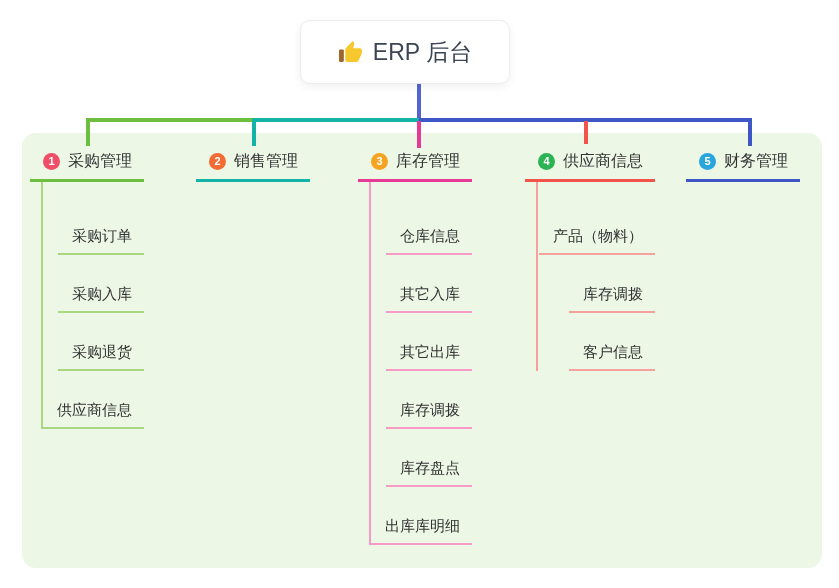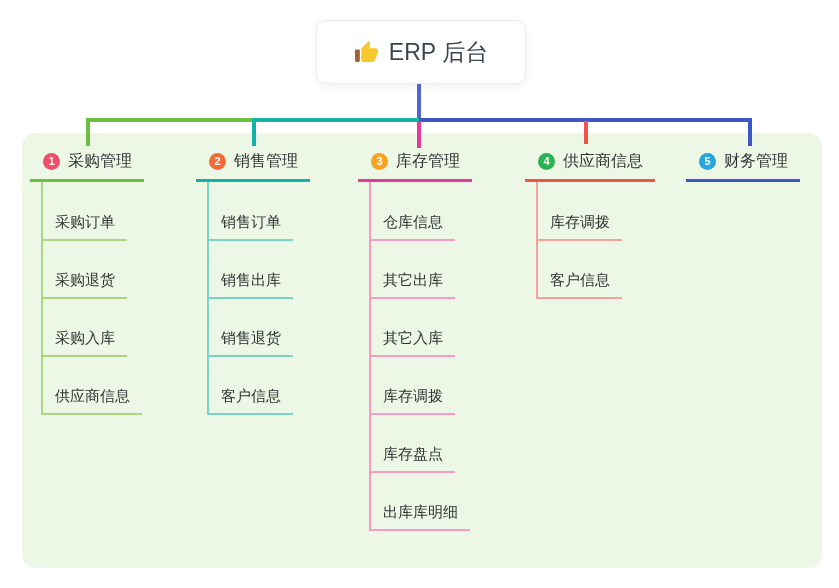--- a/index.html
+++ b/index.html
@@ -5,21 +5,21 @@
   html,body{margin:0;padding:0;background:#fff;}
   .stage{
     position:relative;width:839px;height:588px;background:#fff;overflow:hidden;
     font-family:"Liberation Sans","DejaVu Sans",sans-serif;
   }
   .panel{
     position:absolute;left:22px;top:133px;width:800px;height:435px;
     background:#ecf7e6;border-radius:14px;
   }
   .root-card{
-    position:absolute;left:316px;top:20px;width:208px;height:62px;
+    position:absolute;left:300px;top:20px;width:208px;height:62px;
     background:#fff;border:1px solid #ededed;border-radius:10px;
     box-shadow:0 3px 10px rgba(0,0,0,0.06);
     display:flex;align-items:center;justify-content:center;gap:10px;
     font-size:23px;font-weight:500;color:#3c4454;z-index:3;
   }
   .thumb{display:flex;align-items:center;}
   .seg{position:absolute;z-index:1;}
   .seg.h{height:4px;}
   .seg.v{width:4px;}
   .branch{position:absolute;top:151px;z-index:2;}
@@ -29,21 +29,21 @@
     border-bottom:3px solid var(--line);
     font-size:16px;color:#333;white-space:nowrap;
   }
   .badge{
     width:17px;height:17px;border-radius:50%;background:var(--badge);
     color:#fff;font-size:11px;font-weight:bold;line-height:1;
     display:flex;align-items:center;justify-content:center;flex:0 0 17px;
   }
   .items{
     position:relative;margin-left:11px;display:flex;flex-direction:column;
-    align-items:flex-start;gap:30px;padding-top:31px;
+    align-items:flex-end;gap:30px;padding-top:45px;
   }
   .items::before{
     content:"";position:absolute;left:0;top:0;bottom:0;width:2px;
     background:var(--light);
   }
   .item{
     font-size:15px;color:#333;white-space:nowrap;width:max-content;
     padding:0 12px 7px 14px;border-bottom:2px solid var(--light);
   }
 </style>
@@ -76,60 +76,55 @@
     <span>ERP 后台</span>
   </div>
 
   <div class="branch" style="left: 30px; --line: #6cbf3f; --light: #a9d780; --badge: #ee4e68;">
     <div class="branch-title">
       <span class="badge">1</span>
       <span>采购管理</span>
     </div>
     <div class="items">
       <div class="item">采购订单</div>
+      <div class="item">采购入库</div>
       <div class="item">采购退货</div>
-      <div class="item">采购入库</div>
       <div class="item">供应商信息</div>
     </div>
   </div>
 
   <div class="branch" style="left: 196px; --line: #13b3a8; --light: #7bd2c7; --badge: #f26b35;">
     <div class="branch-title">
       <span class="badge">2</span>
       <span>销售管理</span>
-    </div>
-    <div class="items">
-      <div class="item">销售订单</div>
-      <div class="item">销售出库</div>
-      <div class="item">销售退货</div>
-      <div class="item">客户信息</div>
     </div>
   </div>
 
   <div class="branch" style="left: 358px; --line: #e73a97; --light: #f79bc6; --badge: #f6a41f;">
     <div class="branch-title">
       <span class="badge">3</span>
       <span>库存管理</span>
     </div>
     <div class="items">
       <div class="item">仓库信息</div>
+      <div class="item">其它入库</div>
       <div class="item">其它出库</div>
-      <div class="item">其它入库</div>
       <div class="item">库存调拨</div>
       <div class="item">库存盘点</div>
       <div class="item">出库库明细</div>
     </div>
   </div>
 
   <div class="branch" style="left: 525px; --line: #f2534b; --light: #f5a29c; --badge: #2cb353;">
     <div class="branch-title">
       <span class="badge">4</span>
       <span>供应商信息</span>
     </div>
     <div class="items">
+      <div class="item">产品（物料）</div>
       <div class="item">库存调拨</div>
       <div class="item">客户信息</div>
     </div>
   </div>
 
   <div class="branch" style="left: 686px; --line: #3f57c6; --light: #94a6de; --badge: #29a5dd;">
     <div class="branch-title">
       <span class="badge">5</span>
       <span>财务管理</span>
     </div>

